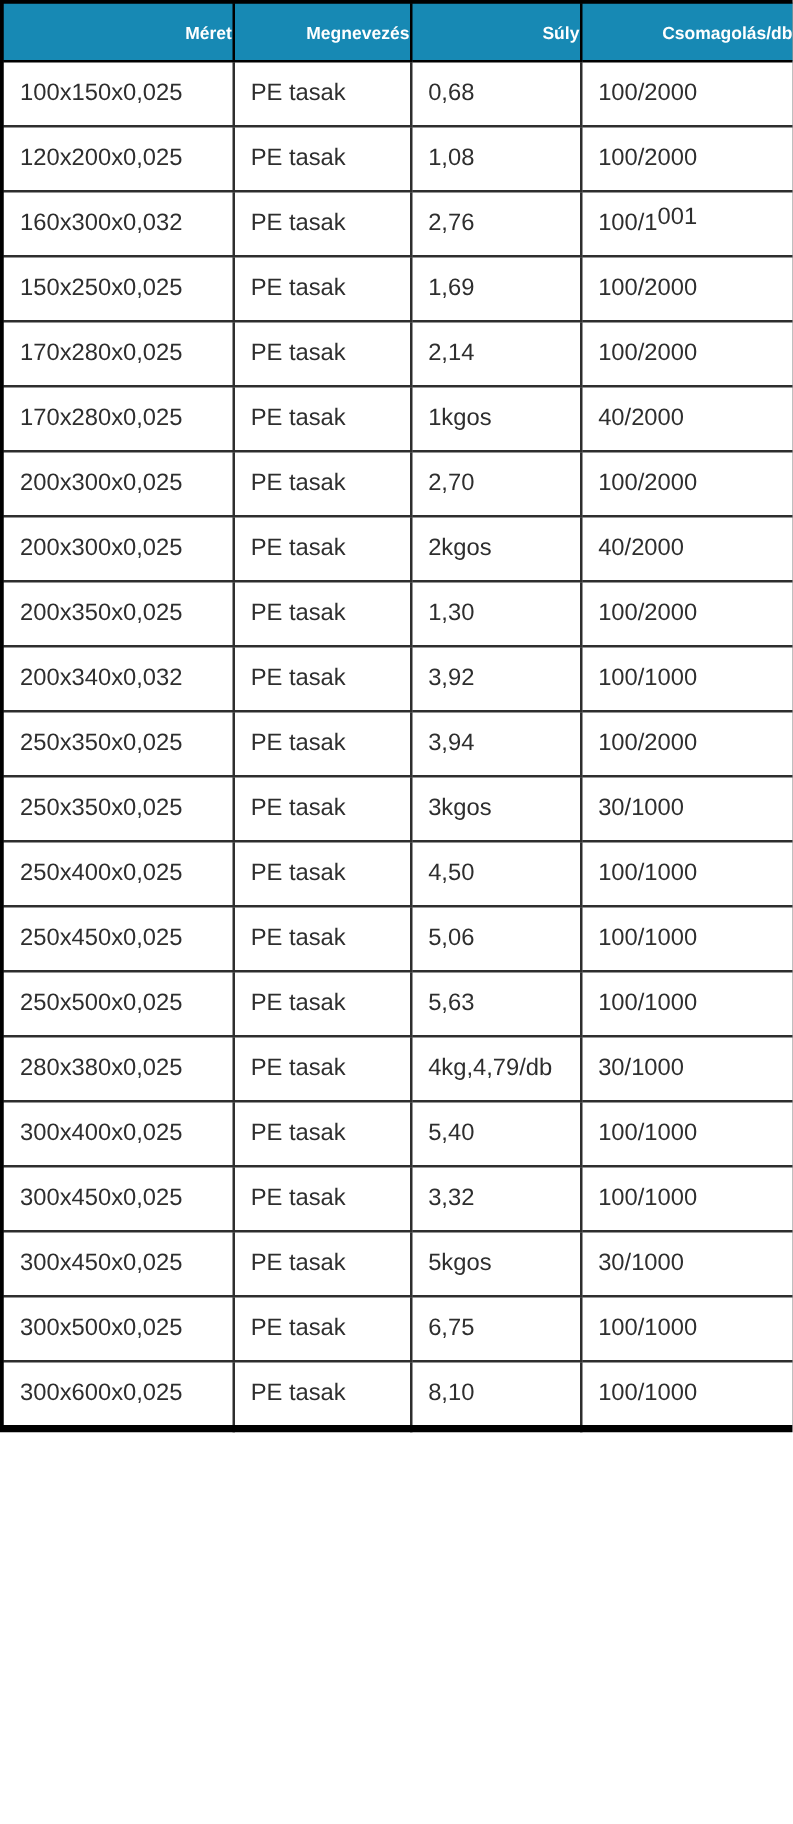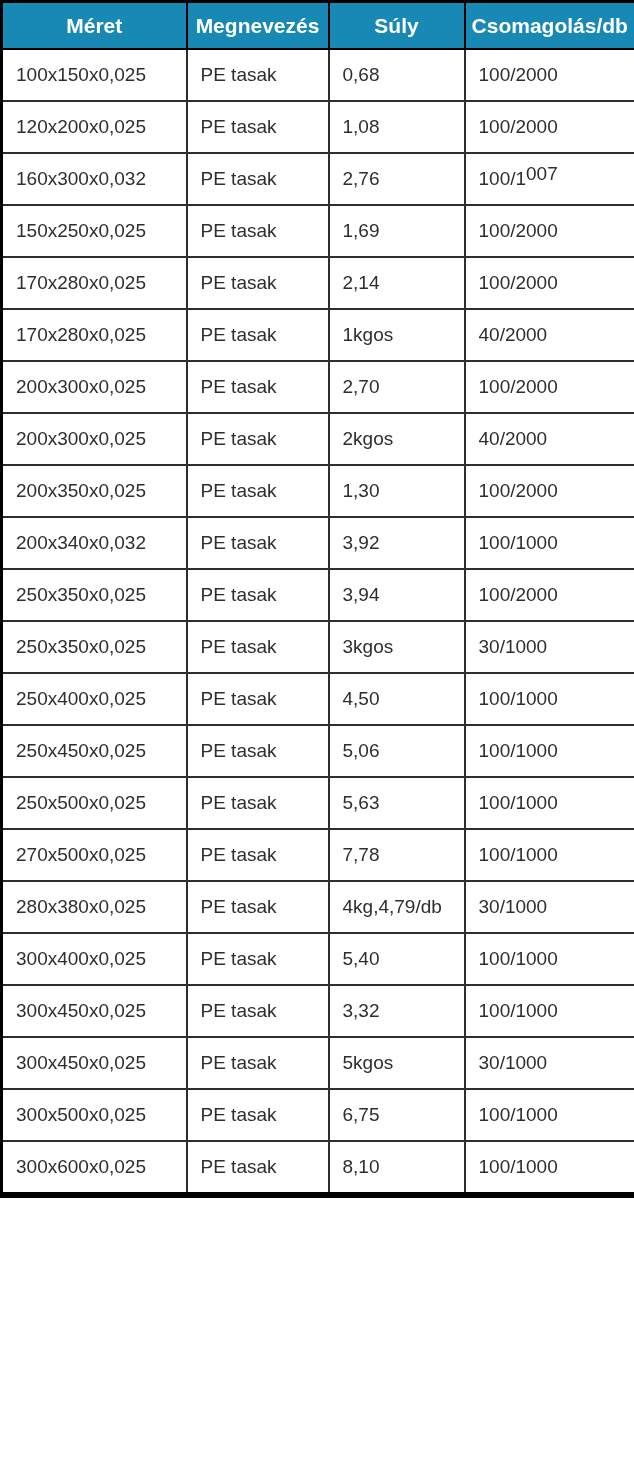--- a/index.html
+++ b/index.html
@@ -14,23 +14,23 @@
   table.price-table {
     width: 634px;
     border-collapse: collapse;
     table-layout: fixed;
     border: 3px solid #000000;
     border-bottom-width: 6px;
   }
   table.price-table thead th {
     background: var(--header-bg, #1789b4);
     color: var(--header-text, #ffffff);
-    font-size: 21px;
+    font-size: 14px;
     font-weight: bold;
-    text-align: center;
+    text-align: right;
     height: 45px;
     border: 2px solid #000000;
     padding: 0;
   }
   table.price-table tbody td {
     height: 50px;
     border: 2px solid #2e2e2e;
     font-size: 19px;
     color: var(--cell-text, #2e2e2e);
     padding: 0 0 0 13px;
@@ -71,21 +71,21 @@
       <tr>
         <td>120x200x0,025</td>
         <td>PE tasak</td>
         <td>1,08</td>
         <td>100/2000</td>
       </tr>
       <tr>
         <td>160x300x0,032</td>
         <td>PE tasak</td>
         <td>2,76</td>
-        <td>100/1<span class="raised">007</span></td>
+        <td>100/1<span class="raised">001</span></td>
       </tr>
       <tr>
         <td>150x250x0,025</td>
         <td>PE tasak</td>
         <td>1,69</td>
         <td>100/2000</td>
       </tr>
       <tr>
         <td>170x280x0,025</td>
         <td>PE tasak</td>
@@ -146,26 +146,20 @@
         <td>5,06</td>
         <td>100/1000</td>
       </tr>
       <tr>
         <td>250x500x0,025</td>
         <td>PE tasak</td>
         <td>5,63</td>
         <td>100/1000</td>
       </tr>
       <tr>
-        <td>270x500x0,025</td>
-        <td>PE tasak</td>
-        <td>7,78</td>
-        <td>100/1000</td>
-      </tr>
-      <tr>
         <td>280x380x0,025</td>
         <td>PE tasak</td>
         <td>4kg,4,79/db</td>
         <td>30/1000</td>
       </tr>
       <tr>
         <td>300x400x0,025</td>
         <td>PE tasak</td>
         <td>5,40</td>
         <td>100/1000</td>

